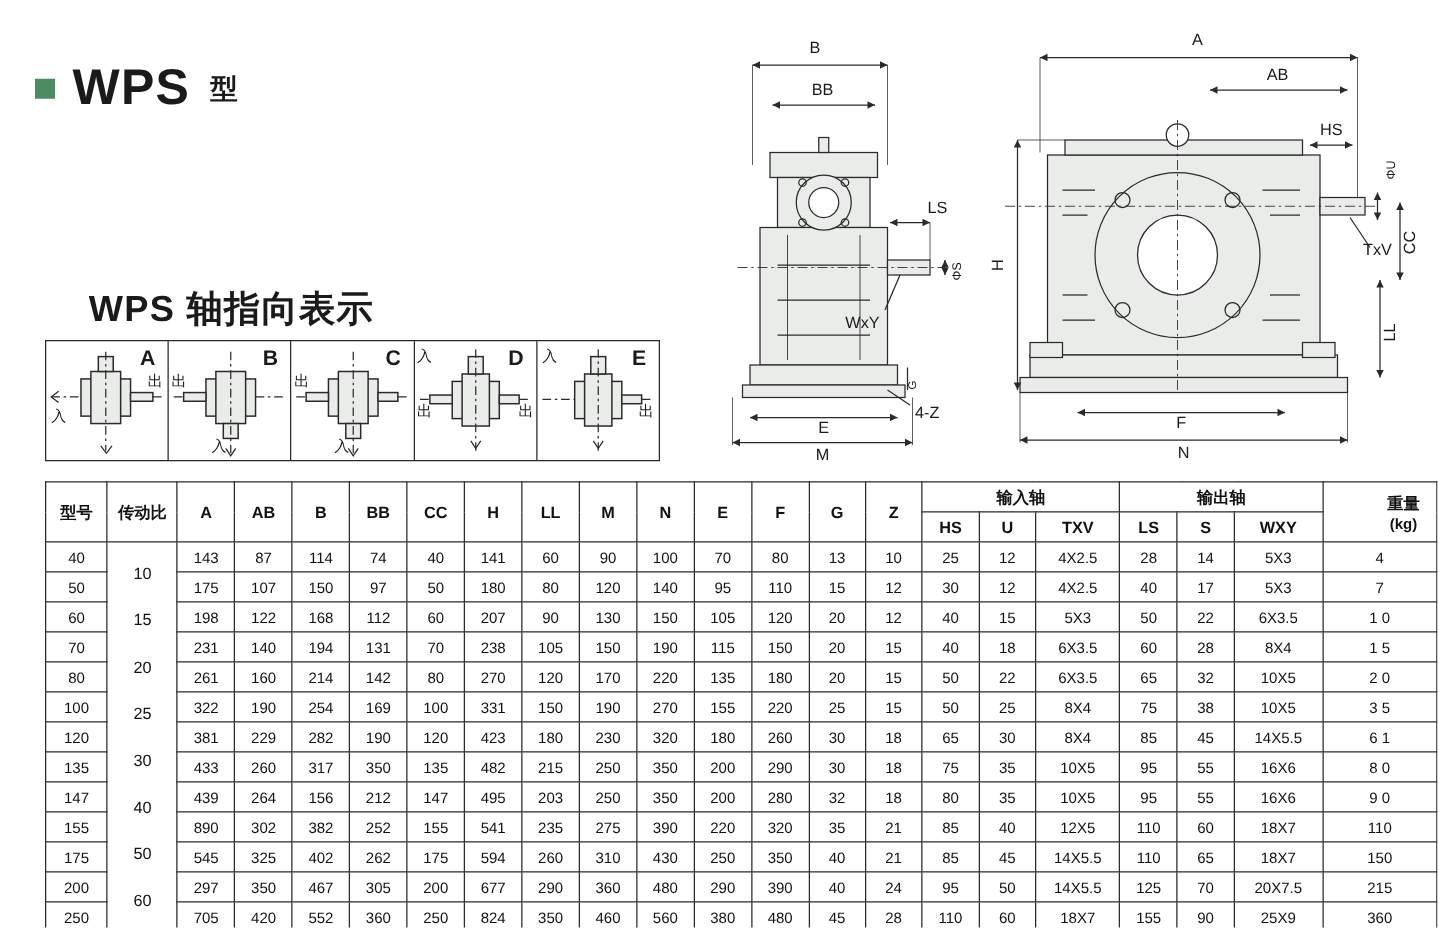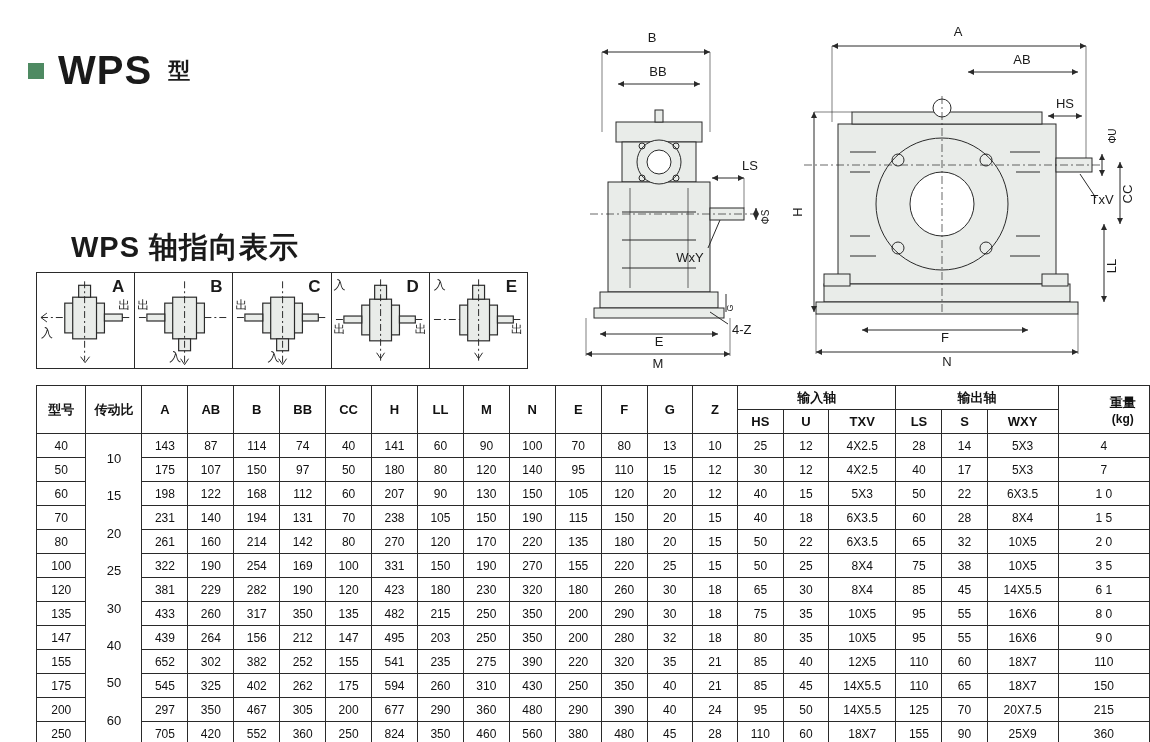--- a/index.html
+++ b/index.html
@@ -570,21 +570,21 @@
         <td class="num">80</td>
         <td class="num">35</td>
         <td class="txv">10X5</td>
         <td class="num">95</td>
         <td class="num">55</td>
         <td class="wxy">16X6</td>
         <td class="weight">9 0</td>
       </tr>
       <tr>
         <td class="model">155</td>
-        <td class="num">652</td>
+        <td class="num">890</td>
         <td class="num">302</td>
         <td class="num">382</td>
         <td class="num">252</td>
         <td class="num">155</td>
         <td class="num">541</td>
         <td class="num">235</td>
         <td class="num">275</td>
         <td class="num">390</td>
         <td class="num">220</td>
         <td class="num">320</td>

